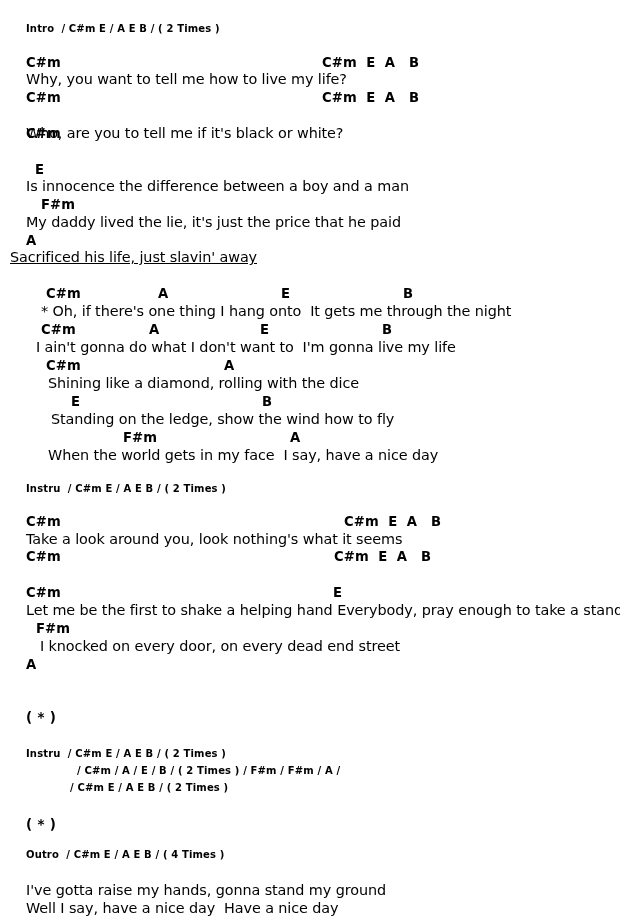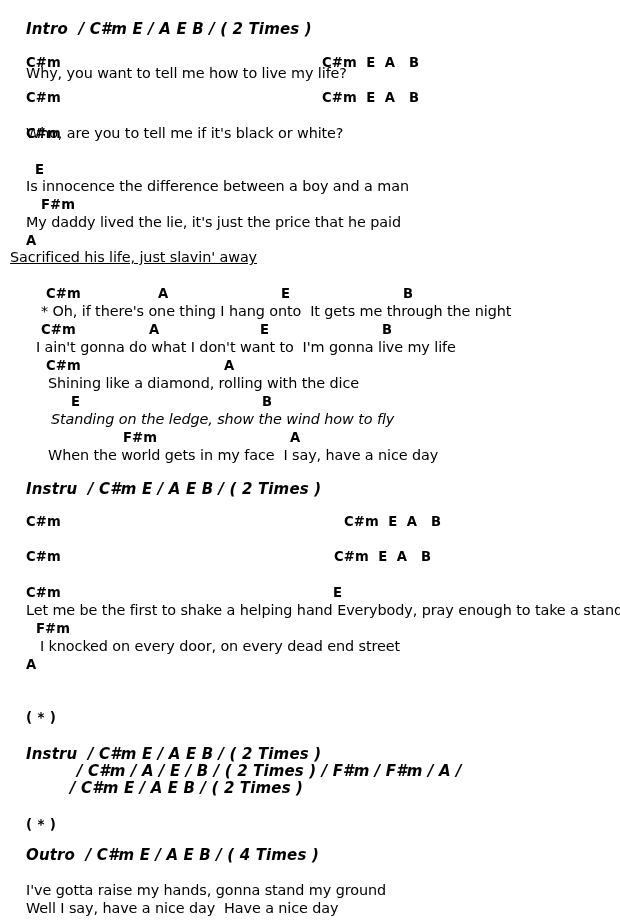--- a/index.html
+++ b/index.html
@@ -40,40 +40,39 @@
     letter-spacing: -0.1px;
   }
 
   .chord {
     font-size: 13.2px;
     font-weight: 700;
     letter-spacing: 0.1px;
   }
 
   .section {
-    font-size: 15px;
+    font-size: 10px;
     font-weight: 700;
     letter-spacing: 0.15px;
-    font-style: italic;
   }
 
   .marker {
     font-size: 13.4px;
     font-weight: 700;
     letter-spacing: 0.3px;
   }
 </style>
 </head>
 <body style="background: rgb(255, 255, 255); color: rgb(0, 0, 0);">
 
 <div id="sheet">
     <div class="line section" style="left: 26px; top: 20px;">Intro  / C#m E / A E B / ( 2 Times )</div>
     <div class="line chord" style="left: 26px; top: 54px;">C#m</div>
     <div class="line chord" style="left: 322px; top: 54px;">C#m  E  A   B</div>
-    <div class="line lyric" style="left: 26px; top: 64px;">Why, you want to tell me how to live my life?</div>
+    <div class="line lyric" style="left: 26px; top: 70px;">Why, you want to tell me how to live my life?</div>
     <div class="line chord" style="left: 26px; top: 89px;">C#m</div>
     <div class="line chord" style="left: 322px; top: 89px;">C#m  E  A   B</div>
     <div class="line lyric" style="left: 26px; top: 124px;">Who, are you to tell me if it's black or white?</div>
     <div class="line chord" style="left: 26px; top: 125px;">C#m</div>
     <div class="line chord" style="left: 35px; top: 161px;">E</div>
     <div class="line lyric" style="left: 26px; top: 177px;">Is innocence the difference between a boy and a man</div>
     <div class="line chord" style="left: 41px; top: 196px;">F#m</div>
     <div class="line lyric" style="left: 26px; top: 213px;">My daddy lived the lie, it's just the price that he paid</div>
     <div class="line chord" style="left: 26px; top: 232px;">A</div>
     <div class="line lyric" style="left: 10px; top: 248px; text-decoration: underline;">Sacrificed his life, just slavin' away</div>
@@ -85,27 +84,28 @@
     <div class="line chord" style="left: 41px; top: 321px;">C#m</div>
     <div class="line chord" style="left: 149px; top: 321px;">A</div>
     <div class="line chord" style="left: 260px; top: 321px;">E</div>
     <div class="line chord" style="left: 382px; top: 321px;">B</div>
     <div class="line lyric" style="left: 36px; top: 338px;">I ain't gonna do what I don't want to  I'm gonna live my life</div>
     <div class="line chord" style="left: 46px; top: 357px;">C#m</div>
     <div class="line chord" style="left: 224px; top: 357px;">A</div>
     <div class="line lyric" style="left: 48px; top: 374px;">Shining like a diamond, rolling with the dice</div>
     <div class="line chord" style="left: 71px; top: 393px;">E</div>
     <div class="line chord" style="left: 262px; top: 393px;">B</div>
-    <div class="line lyric" style="left: 51px; top: 410px; font-style: italic;">Standing on the ledge, show the wind how to fly</div>
+    <div class="line lyric" style="left: 51px; top: 410px;">Standing on the ledge, show the wind how to fly</div>
     <div class="line chord" style="left: 123px; top: 429px;">F#m</div>
     <div class="line chord" style="left: 290px; top: 429px;">A</div>
     <div class="line lyric" style="left: 48px; top: 446px;">When the world gets in my face  I say, have a nice day</div>
     <div class="line section" style="left: 26px; top: 480px;">Instru  / C#m E / A E B / ( 2 Times )</div>
     <div class="line chord" style="left: 26px; top: 513px;">C#m</div>
     <div class="line chord" style="left: 344px; top: 513px;">C#m  E  A   B</div>
+    <div class="line lyric" style="left: 26px; top: 530px;">Take a look around you, look nothing's what it seems</div>
     <div class="line chord" style="left: 26px; top: 548px;">C#m</div>
     <div class="line chord" style="left: 334px; top: 548px;">C#m  E  A   B</div>
     <div class="line chord" style="left: 26px; top: 584px;">C#m</div>
     <div class="line chord" style="left: 333px; top: 584px;">E</div>
     <div class="line lyric" style="left: 26px; top: 601px;">Let me be the first to shake a helping hand Everybody, pray enough to take a stand</div>
     <div class="line chord" style="left: 36px; top: 620px;">F#m</div>
     <div class="line lyric" style="left: 12px; top: 637px; margin-left: 28px;">I knocked on every door, on every dead end street</div>
     <div class="line chord" style="left: 26px; top: 656px;">A</div>
     <div class="line marker" style="left: 26px; top: 709px;">( * )</div>
     <div class="line section" style="left: 26px; top: 745px;">Instru  / C#m E / A E B / ( 2 Times )</div>

